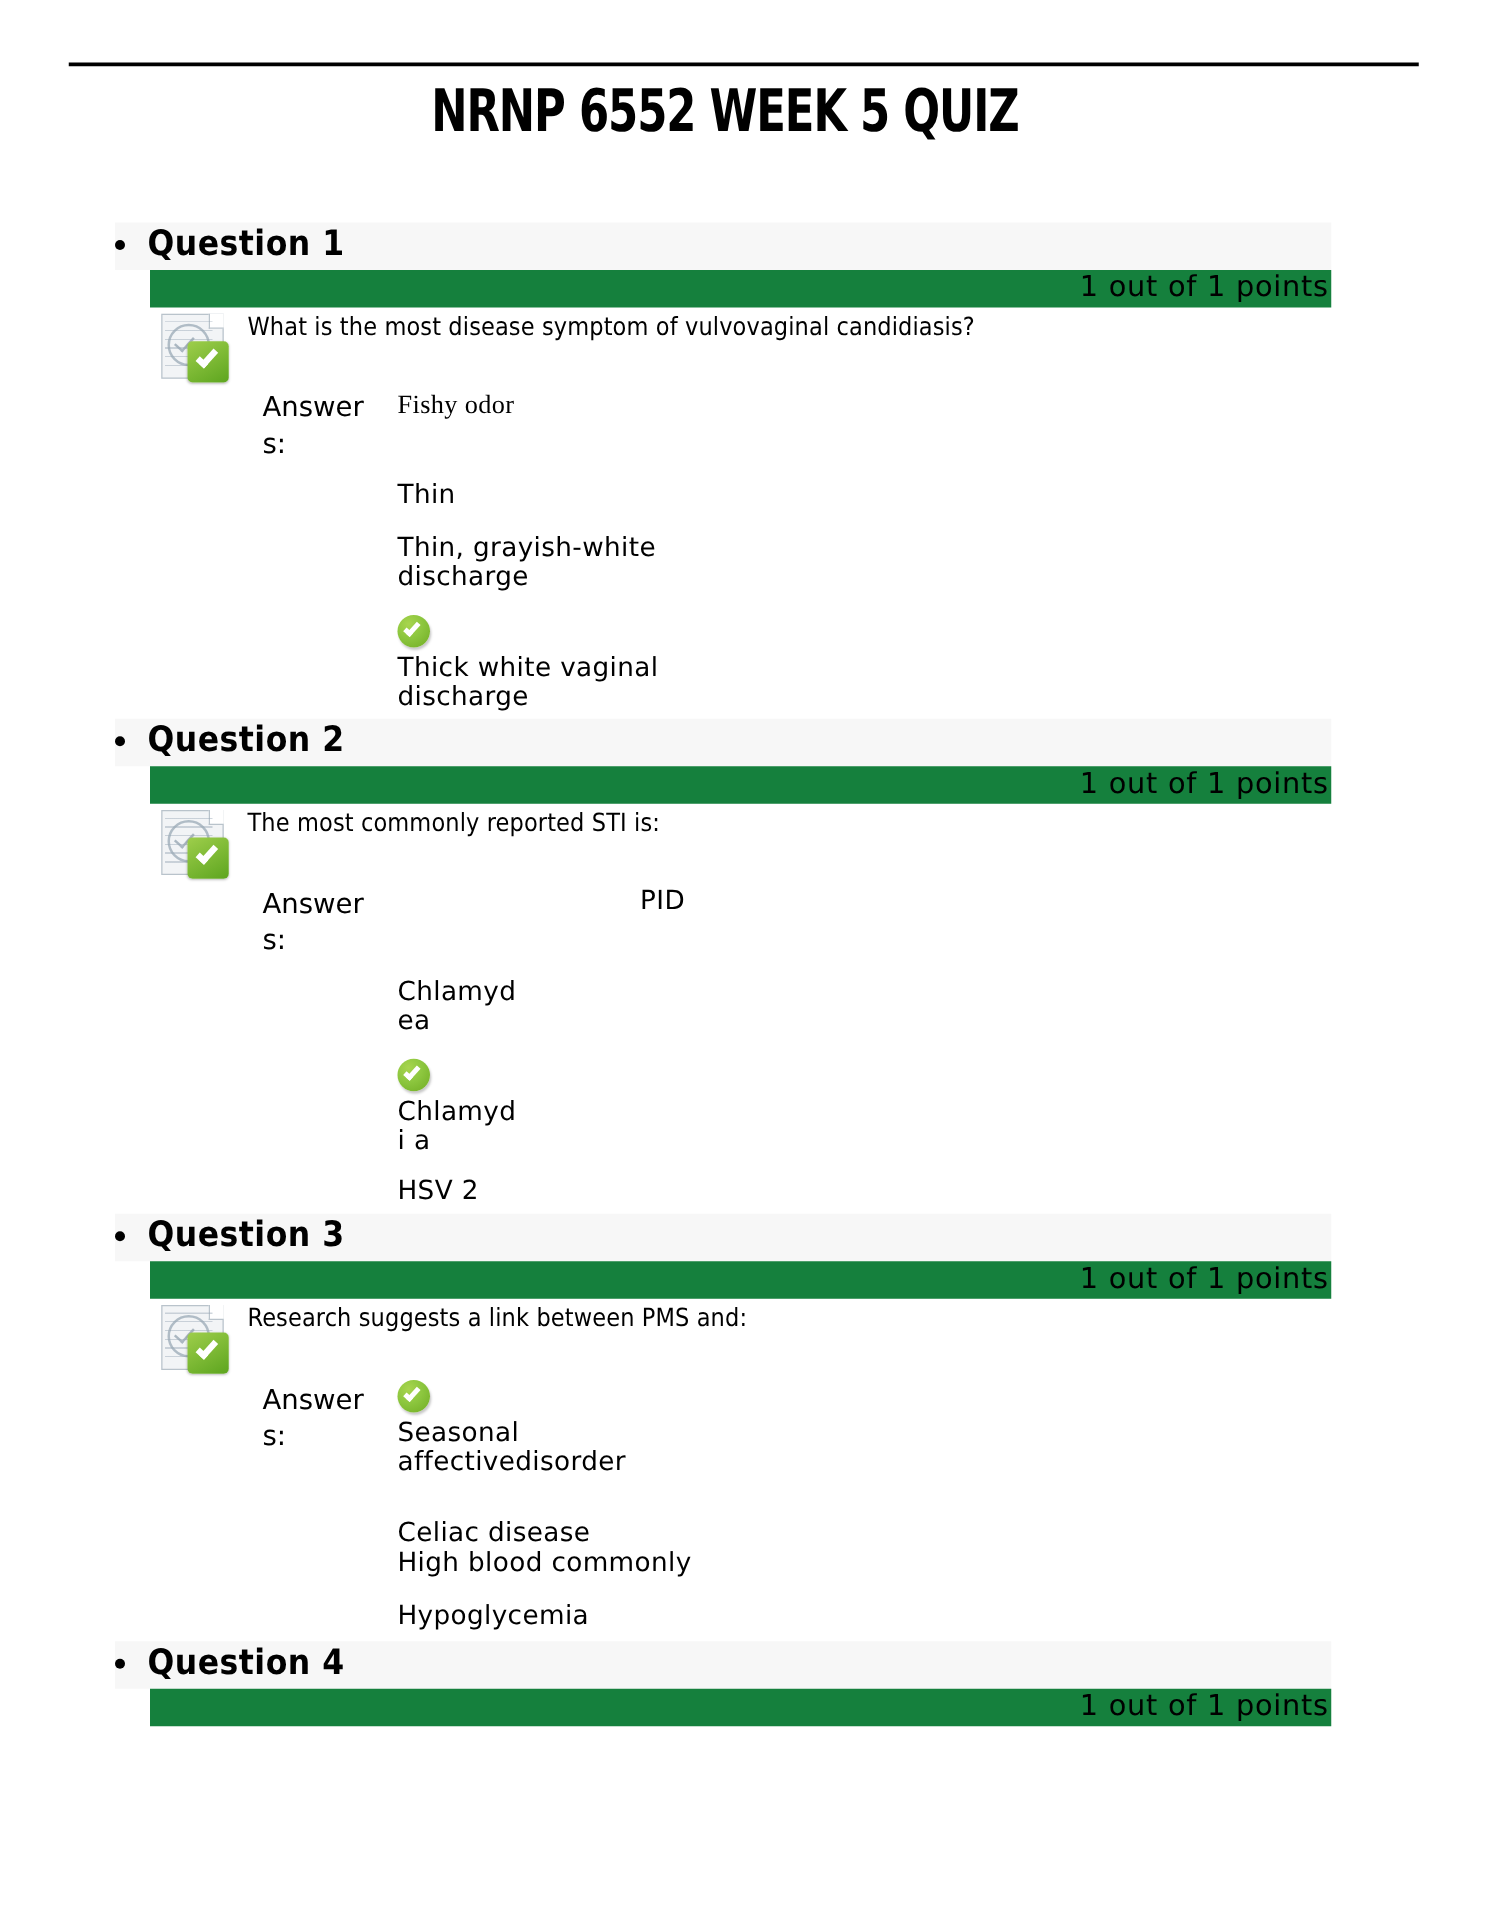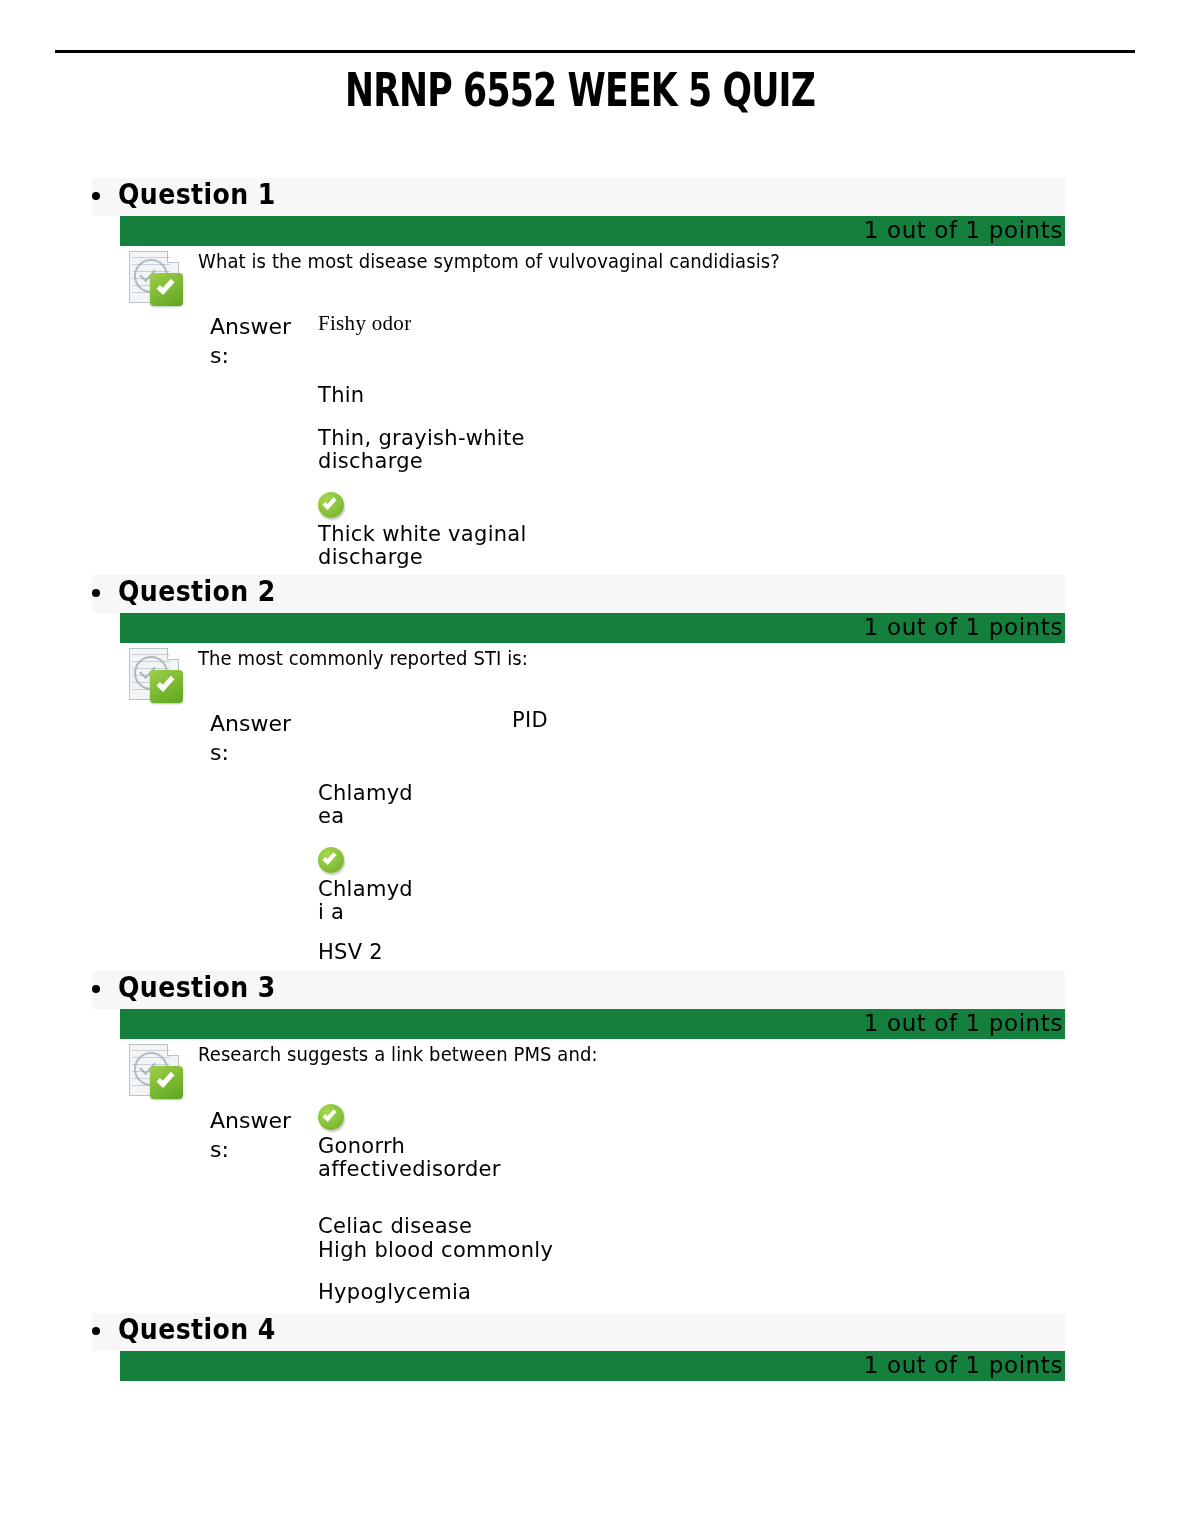--- a/index.html
+++ b/index.html
@@ -344,21 +344,21 @@
   </div>
 
   <div class="q-text" style="left:198px;top:71px;">Research suggests a link between PMS and:</div>
 
   <div class="answers-label" style="left:210px;top:135px;">Answers:</div>
 
   <div class="answer-item" style="top:133px;">
     <span class="correct-mark">
         <span class="circ"></span>
       </span>
-    <span class="atext">Gonorrh
+    <span class="atext">Seasonal
  affectivedisorder</span>
   </div>
   <div class="answer-item" style="top:244px;width:260px;">
     <span class="atext">Celiac   disease</span>
   </div>
   <div class="answer-item" style="top:268px;width:260px;">
     <span class="atext">High blood commonly</span>
   </div>
   <div class="answer-item" style="top:310px;width:260px;">
     <span class="atext">Hypoglycemia</span>

